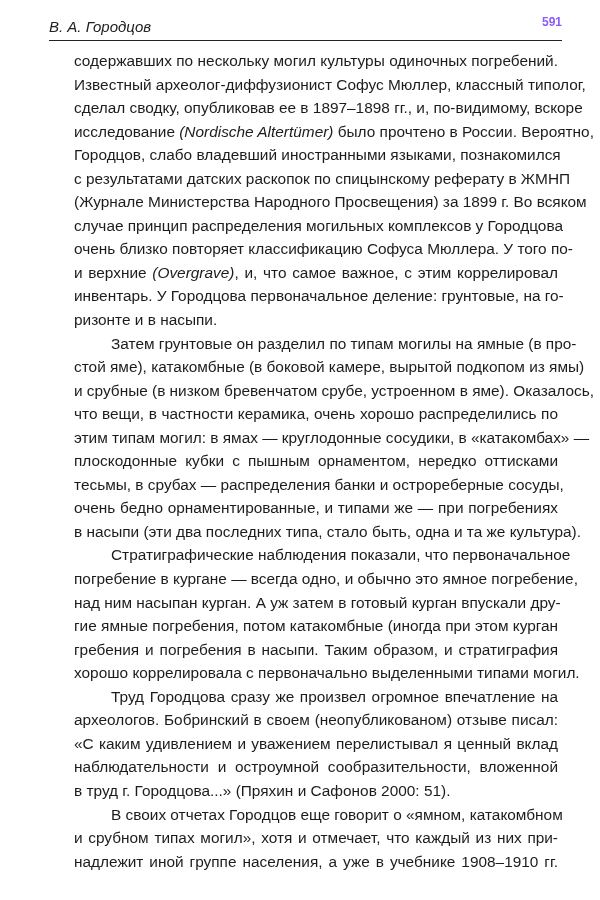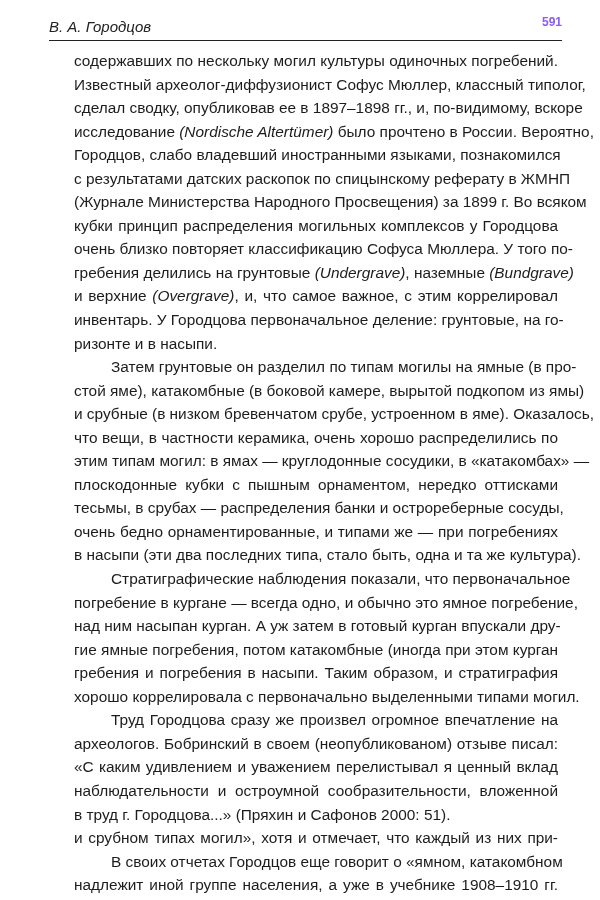--- a/index.html
+++ b/index.html
@@ -42,23 +42,22 @@
   </div>
   <div class="body-text" id="body-text">
       <div>
         <span class="line">содержавших по нескольку могил культуры одиночных погребений.</span>
         <span class="line">Известный археолог-диффузионист Софус Мюллер, классный типолог,</span>
         <span class="line">сделал сводку, опубликовав ее в 1897–1898 гг., и, по-видимому, вскоре</span>
         <span class="line">исследование <em>(Nordische Altertümer)</em> было прочтено в России. Вероятно,</span>
         <span class="line">Городцов, слабо владевший иностранными языками, познакомился</span>
         <span class="line">с результатами датских раскопок по спицынскому реферату в ЖМНП</span>
         <span class="line">(Журнале Министерства Народного Просвещения) за 1899 г. Во всяком</span>
-        <span class="line">кубки принцип распределения могильных комплексов у Городцова</span>
+        <span class="line">случае принцип распределения могильных комплексов у Городцова</span>
         <span class="line">очень близко повторяет классификацию Софуса Мюллера. У того по-</span>
-        <span class="line">гребения делились на грунтовые <em>(Undergrave)</em>, наземные <em>(Bundgrave)</em></span>
         <span class="line">и верхние <em>(Overgrave)</em>, и, что самое важное, с этим коррелировал</span>
         <span class="line">инвентарь. У Городцова первоначальное деление: грунтовые, на го-</span>
         <span class="line last">ризонте и в насыпи.</span>
       </div>
       <div>
         <span class="line indent">Затем грунтовые он разделил по типам могилы на ямные (в про-</span>
         <span class="line">стой яме), катакомбные (в боковой камере, вырытой подкопом из ямы)</span>
         <span class="line">и срубные (в низком бревенчатом срубе, устроенном в яме). Оказалось,</span>
         <span class="line">что вещи, в частности керамика, очень хорошо распределились по</span>
         <span class="line">этим типам могил: в ямах — круглодонные сосудики, в «катакомбах» —</span>
@@ -76,18 +75,18 @@
         <span class="line last">хорошо коррелировала с первоначально выделенными типами могил.</span>
       </div>
       <div>
         <span class="line indent">Труд Городцова сразу же произвел огромное впечатление на</span>
         <span class="line">археологов. Бобринский в своем (неопубликованом) отзыве писал:</span>
         <span class="line">«С каким удивлением и уважением перелистывал я ценный вклад</span>
         <span class="line">наблюдательности и остроумной сообразительности, вложенной</span>
         <span class="line last">в труд г. Городцова...» (Пряхин и Сафонов 2000: 51).</span>
       </div>
       <div>
+        <span class="line indent">В своих отчетах Городцов еще говорит о «ямном, катакомбном</span>
         <span class="line">и срубном типах могил», хотя и отмечает, что каждый из них при-</span>
-        <span class="line indent">В своих отчетах Городцов еще говорит о «ямном, катакомбном</span>
         <span class="line">надлежит иной группе населения, а уже в учебнике 1908–1910 гг.</span>
       </div>
     </div>
 </div>
 
 </body></html>

